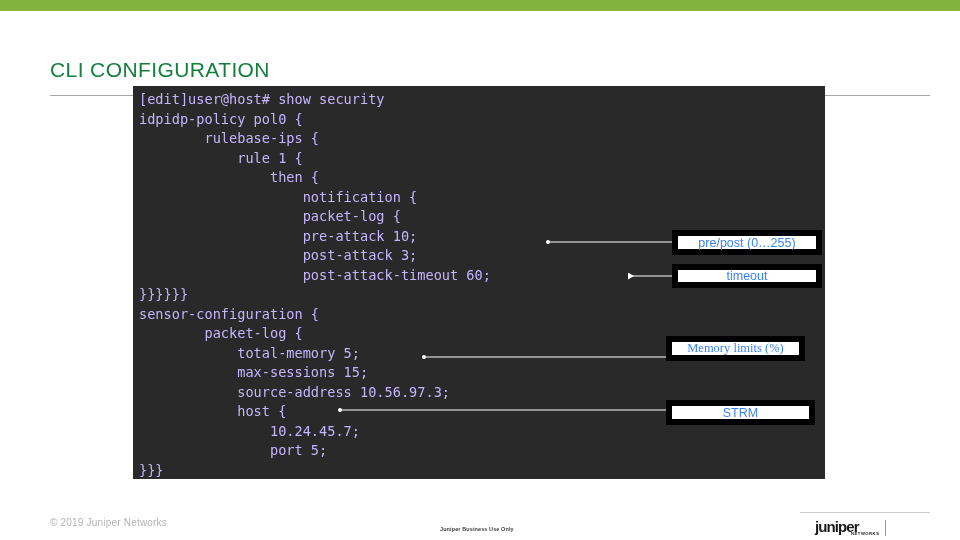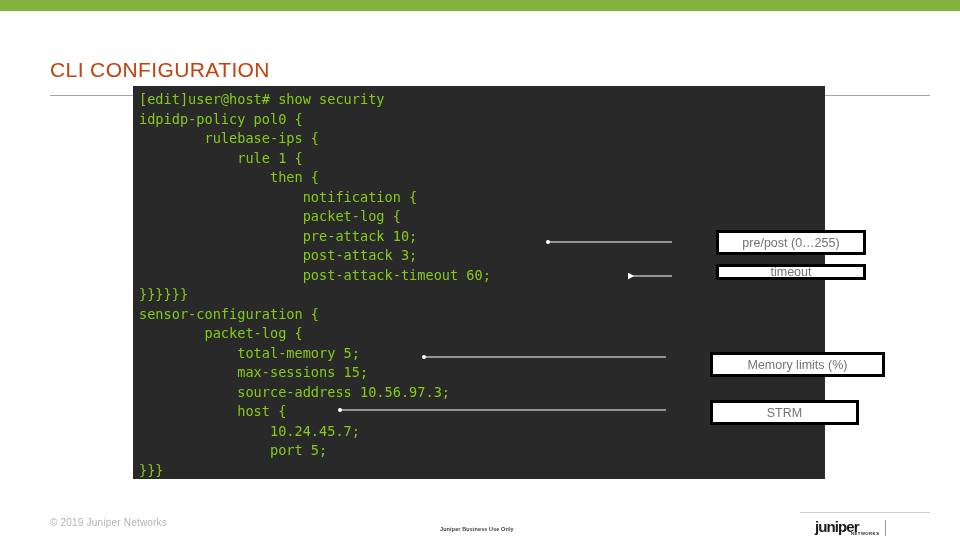--- a/index.html
+++ b/index.html
@@ -25,21 +25,21 @@
     background: #84b23e;
   }
 
   
   .slide-title {
     position: absolute;
     left: 50px;
     top: 58px;
     font-size: 21px;
     letter-spacing: 0.4px;
-    color: #c2410c;
+    color: #15803d;
     font-weight: 400;
     white-space: nowrap;
   }
 
   
   .title-rule {
     position: absolute;
     left: 50px;
     top: 95px;
     width: 880px;
@@ -55,21 +55,21 @@
     width: 692px;
     height: 393px;
     background: #292929;
     overflow: hidden;
   }
   .code-text {
     position: absolute;
     left: 6px;
     top: 4px;
     margin: 0;
-    color: #84cc16;
+    color: #c4b5fd;
     font-family: "DejaVu Sans Mono", "Liberation Mono", monospace;
     font-size: 13.6px;
     line-height: 19.5px;
     white-space: pre;
     letter-spacing: 0px;
   }
 
   
   .connectors {
     position: absolute;
@@ -77,33 +77,32 @@
     top: 0;
     width: 960px;
     height: 540px;
     pointer-events: none;
   }
 
   
   .callout {
     position: absolute;
     background: #ffffff;
-    border: 3px solid #000000;
-    color: #737373;
+    border: 6px solid #000000;
+    color: #3b82f6;
     font-size: 12.5px;
     display: flex;
     align-items: center;
     justify-content: center;
     box-sizing: border-box;
     white-space: nowrap;
-    margin-left: 44px;
   }
   .callout-prepost { left: 672px; top: 230px; width: 150px; height: 25px; }
-  .callout-timeout { left: 672px; top: 264px; width: 150px; height: 16px; }
-  .callout-memory  { left: 666px; top: 352px; width: 175px; height: 25px; }
+  .callout-timeout { left: 672px; top: 264px; width: 150px; height: 24px; }
+  .callout-memory  { left: 666px; top: 336px; width: 139px; height: 25px; font-family: Liberation Serif, serif; }
   .callout-strm    { left: 666px; top: 400px; width: 149px; height: 25px; text-align: center; }
 
   
   .footer-copyright {
     position: absolute;
     left: 50px;
     top: 517px;
     font-size: 10px;
     color: #b3b3b3;
     letter-spacing: 0.2px;

